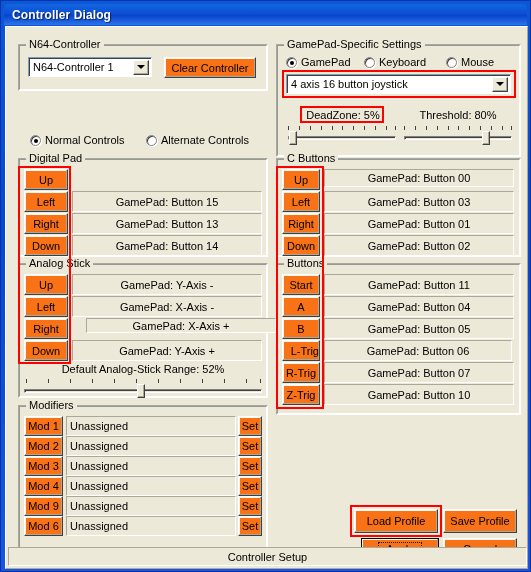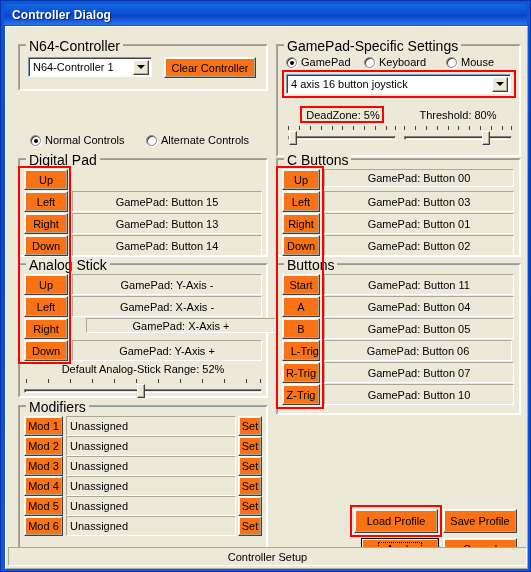--- a/index.html
+++ b/index.html
@@ -41,21 +41,21 @@
 
   
   .group { position: absolute; border: 1px solid #aca899; border-right-color:#ffffff; border-bottom-color:#ffffff; }
   .group::after {
     content:""; position:absolute; left:0; top:0; right:0; bottom:0;
     border:1px solid #ffffff; border-left-color:#919b9c; border-top-color:#919b9c;
     pointer-events:none;
   }
   .grp-label {
     position: absolute; top: -7px; left: 7px;
-    background: #ece9d8; padding: 0 3px; font-size: 14px; color: #000; z-index:3;
+    background: #ece9d8; padding: 0 3px; font-size: 11px; color: #000; z-index:3;
     white-space: nowrap;
   }
 
   
   .btn {
     background: #f97316;
     border: 1px solid;
     border-color: #ffffff #404040 #404040 #ffffff;
     box-shadow: inset -1px -1px 0 #aca899, inset 1px 1px 0 #f8f6ee;
     font-family: "Liberation Sans", sans-serif;
@@ -347,21 +347,21 @@
     <div class="btn" style="position:absolute;left:18px;top:409px;width:39px;height:20px;">
         <span>Mod 2</span>
       </div>
     <div class="btn" style="position:absolute;left:18px;top:429px;width:39px;height:20px;">
         <span>Mod 3</span>
       </div>
     <div class="btn" style="position:absolute;left:18px;top:449px;width:39px;height:20px;">
         <span>Mod 4</span>
       </div>
     <div class="btn" style="position:absolute;left:18px;top:469px;width:39px;height:20px;">
-        <span>Mod 5</span>
+        <span>Mod 9</span>
       </div>
     <div class="btn" style="position:absolute;left:18px;top:489px;width:39px;height:20px;">
         <span>Mod 6</span>
       </div>
 
     <div class="field-row left" style="left:60px;top:389px;width:170px;height:20px;">Unassigned</div>
     <div class="field-row left" style="left:60px;top:409px;width:170px;height:20px;">Unassigned</div>
     <div class="field-row left" style="left:60px;top:429px;width:170px;height:20px;">Unassigned</div>
     <div class="field-row left" style="left:60px;top:449px;width:170px;height:20px;">Unassigned</div>
     <div class="field-row left" style="left:60px;top:469px;width:170px;height:20px;">Unassigned</div>

